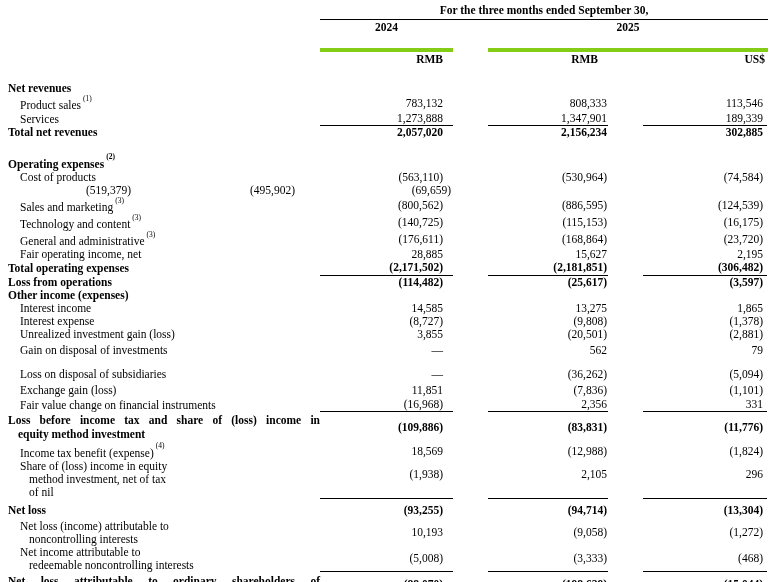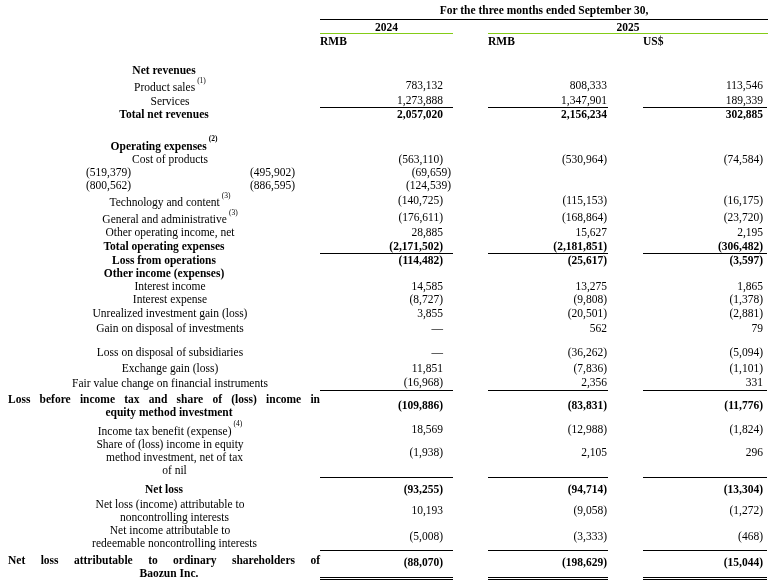--- a/index.html
+++ b/index.html
@@ -15,36 +15,36 @@
   }
   .doc { padding: 4px 0 0 8px; box-sizing: border-box; width: 769px; }
 
   
   .head { margin-left: 312px; width: 448px; }
   .period {
     width: 448px; text-align: center; font-weight: bold;
     padding-bottom: 3px; border-bottom: 1px solid #000;
   }
   .years { display: flex; width: 448px; margin-top: 1px; }
-  .year-cell { text-align: center; font-weight: bold; border-bottom: 1px solid #84cc16; padding-bottom: 0; }
+  .year-cell { text-align: center; font-weight: bold; border-bottom: 4px solid #84cc16; padding-bottom: 15px; }
   .y1 { width: 133px; }
   .ygap { width: 35px; }
   .y2 { width: 280px; }
   .currs { display: flex; width: 448px; margin-top: 1px; font-weight: bold; }
-  .cc { box-sizing: border-box; text-align: left; }
+  .cc { box-sizing: border-box; text-align: right; }
   .cc1 { width: 133px; padding-right: 10px; }
   .cc2 { width: 120px; margin-left: 35px; padding-right: 10px; }
   .cc3 { width: 124px; margin-left: 35px; padding-right: 2px; }
 
   
   #rows { margin-top: 17px; }
   .row { display: flex; align-items: center; min-height: 13.2px; }
   .row.bold { font-weight: bold; }
   .lbl { width: 312px; box-sizing: border-box; align-self: center; }
-  .ln { line-height: 13.2px; white-space: nowrap; text-align: center; }
+  .ln { line-height: 13.2px; white-space: nowrap; }
   .ind1 .ln { padding-left: 12px; }
   .ind1 .ln.cont { padding-left: 21px; }
   .ind0 .ln.cont { padding-left: 10px; }
   .ln.just { white-space: normal; text-align: justify; text-align-last: justify; }
   sup.fn { font-size: 7.5px; position: relative; top: -3.5px; padding-left: 2px; }
 
   .val {
     box-sizing: border-box; display: flex;
     align-items: center; justify-content: flex-end;
     align-self: stretch; line-height: 13.2px;
@@ -159,20 +159,23 @@
           <span data-name="cell-value">(519,379)</span>
         </div>
         <div class="val v2" data-name="value-2025-rmb">
           <span data-name="cell-value">(495,902)</span>
         </div>
         <div class="val v3" data-name="value-2025-usd">
           <span data-name="cell-value">(69,659)</span>
         </div>
       </div>
       <div class="row" data-name="row-sales-and-marketing">
+        <div class="lbl ind1" data-name="row-label">
+          <div class="ln" data-name="row-label-line">Sales and marketing<sup class="fn" data-name="footnote-marker">(3)</sup></div>
+        </div>
         <div class="val v1" data-name="value-2024-rmb">
           <span data-name="cell-value">(800,562)</span>
         </div>
         <div class="val v2" data-name="value-2025-rmb">
           <span data-name="cell-value">(886,595)</span>
         </div>
         <div class="val v3" data-name="value-2025-usd">
           <span data-name="cell-value">(124,539)</span>
         </div>
       </div>
@@ -199,21 +202,21 @@
         </div>
         <div class="val v2" data-name="value-2025-rmb">
           <span data-name="cell-value">(168,864)</span>
         </div>
         <div class="val v3" data-name="value-2025-usd">
           <span data-name="cell-value">(23,720)</span>
         </div>
       </div>
       <div class="row" data-name="row-other-operating-income">
         <div class="lbl ind1" data-name="row-label">
-          <div class="ln" data-name="row-label-line">Other operating income, net</div>
+          <div class="ln" data-name="row-label-line">Fair operating income, net</div>
         </div>
         <div class="val v1" data-name="value-2024-rmb">
           <span data-name="cell-value">28,885</span>
         </div>
         <div class="val v2" data-name="value-2025-rmb">
           <span data-name="cell-value">15,627</span>
         </div>
         <div class="val v3" data-name="value-2025-usd">
           <span data-name="cell-value">2,195</span>
         </div>

